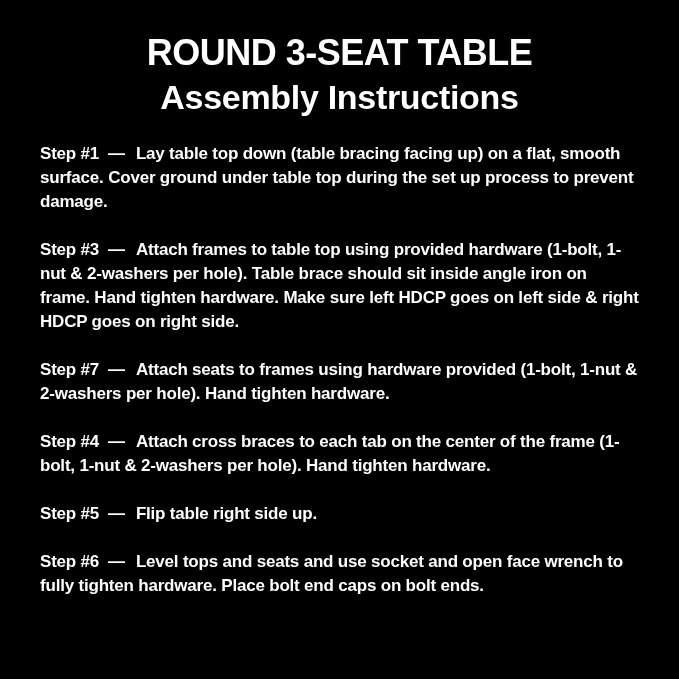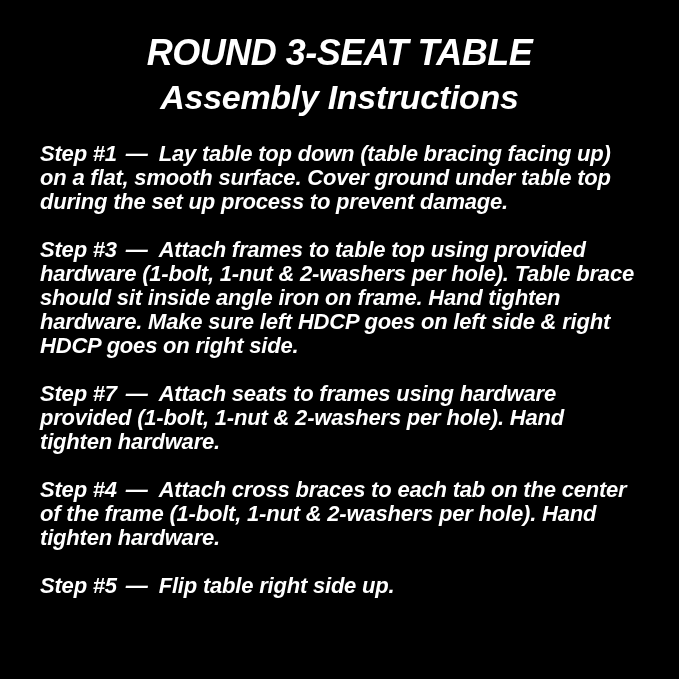--- a/index.html
+++ b/index.html
@@ -11,42 +11,41 @@
     position: relative;
     width: 679px;
     height: 679px;
     background: #000000;
     color: #ffffff;
     font-family: "Liberation Sans", sans-serif;
     font-weight: 700;
     overflow: hidden;
     box-sizing: border-box;
     padding: 34px 40px 0 40px;
-    font-style: italic;
   }
   .header {
     text-align: center;
   }
   .title {
     font-size: 36px;
     line-height: 1.05;
     letter-spacing: -0.5px;
     margin: 0;
   }
   .subtitle {
     font-size: 34px;
     line-height: 1.1;
     letter-spacing: -0.3px;
     margin: 7px 0 0 0;
   }
   .steps {
     margin-top: 26px;
   }
   .step {
-    font-size: 22px;
+    font-size: 17px;
     line-height: 24px;
     letter-spacing: -0.2px;
     margin: 0 0 24px 0;
     text-align: left;
   }
   .step .dash {
     display: inline-block;
     margin: 0 11px 0 9px;
   }
 </style>
@@ -63,14 +62,15 @@
     <p class="step"><span>Step #1</span><span class="dash">—</span><span>Lay table top down (table bracing facing up) on a flat, smooth surface. Cover ground under table top during the set up process to prevent damage.</span></p>
 
     <p class="step"><span>Step #3</span><span class="dash">—</span><span>Attach frames to table top using provided hardware (1-bolt, 1-nut &amp; 2-washers per hole). Table brace should sit inside angle iron on frame. Hand tighten hardware. Make sure left HDCP goes on left side &amp; right HDCP goes on right side.</span></p>
 
     <p class="step"><span>Step #7</span><span class="dash">—</span><span>Attach seats to frames using hardware provided (1-bolt, 1-nut &amp; 2-washers per hole). Hand tighten hardware.</span></p>
 
     <p class="step"><span>Step #4</span><span class="dash">—</span><span>Attach cross braces to each tab on the center of the frame (1-bolt, 1-nut &amp; 2-washers per hole). Hand tighten hardware.</span></p>
 
     <p class="step"><span>Step #5</span><span class="dash">—</span><span>Flip table right side up.</span></p>
 
+    <p class="step"><span>Step #6</span><span class="dash">—</span><span>Level tops and seats and use socket and open face wrench to fully tighten hardware. Place bolt end caps on bolt ends.</span></p>
   </div>
 </div>
 
 </body></html>

